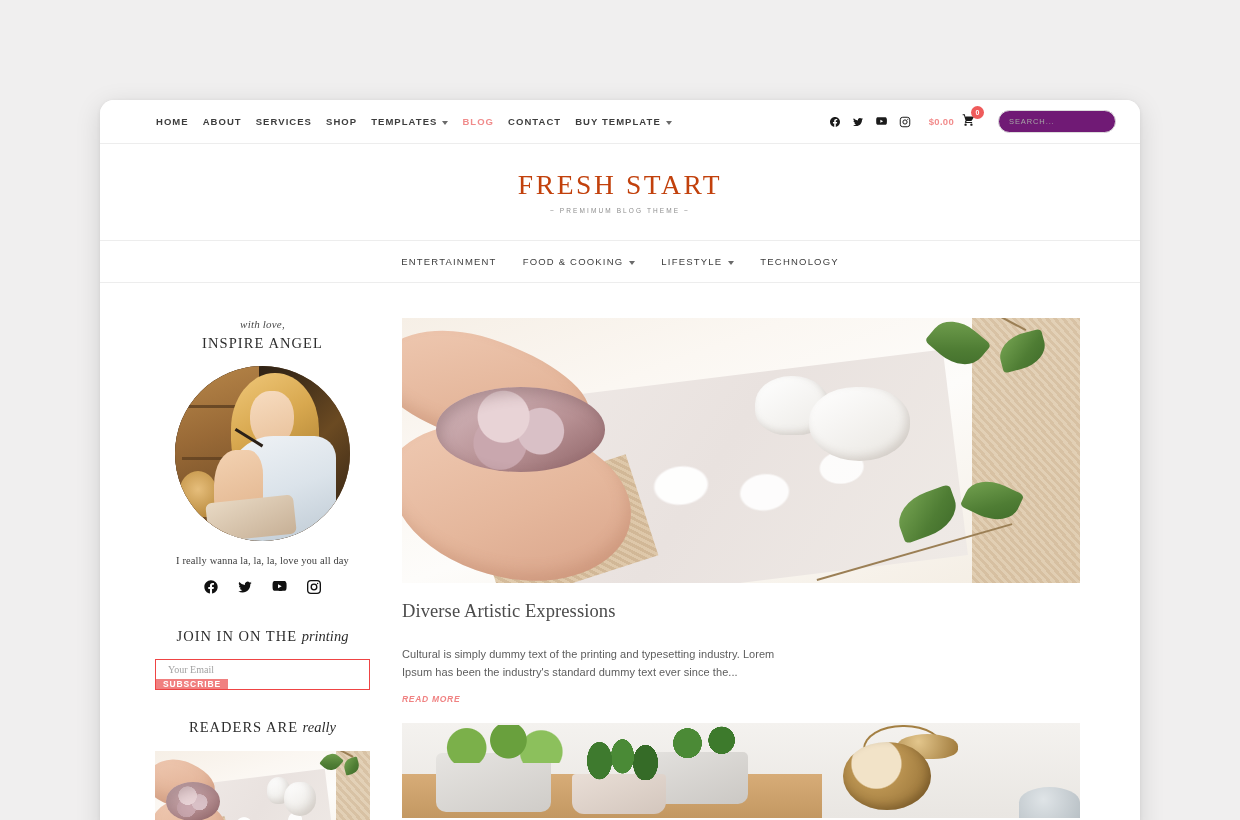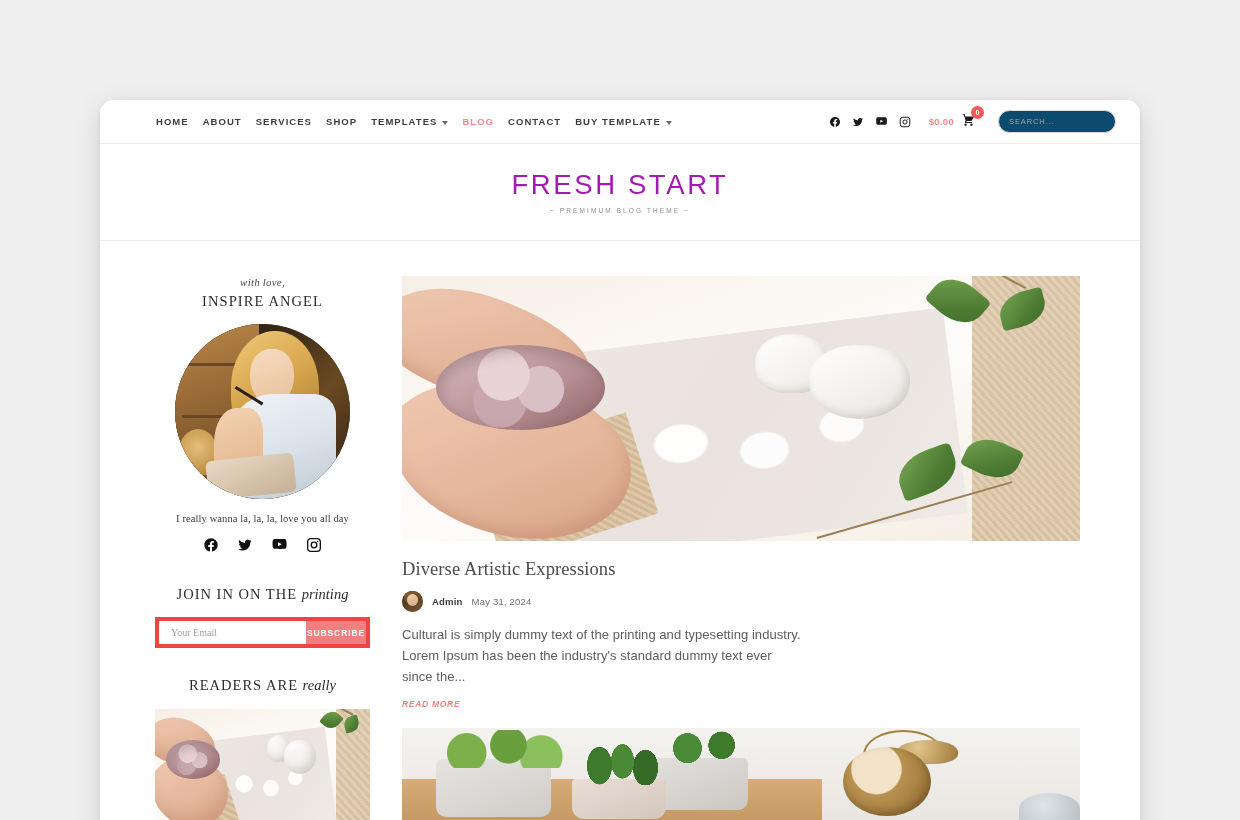--- a/index.html
+++ b/index.html
@@ -120,21 +120,21 @@
   }
 
   .searchbox {
     display: flex;
     align-items: center;
     height: 23px;
     width: 118px;
     border: 1px solid #dcdcdc;
     border-radius: 12px;
     overflow: hidden;
-    background: #0c4a6e;
+    background: #701a75;
   }
   .searchbox input {
     flex: 1;
     border: 0;
     outline: none;
     height: 100%;
     padding: 0 10px;
     font-size: 7.5px;
     letter-spacing: .9px;
     color: #9a9a9a;
@@ -147,24 +147,24 @@
   .logoband {
     height: 97px;
     display: flex;
     flex-direction: column;
     align-items: center;
     justify-content: center;
     border-bottom: 1px solid #ededed;
     background: #fff;
   }
   .logo-title {
-    font-family: Liberation Sans, sans-serif;
+    font-family: Liberation Serif, serif;
     font-size: 27.5px;
     letter-spacing: 2.6px;
-    color: #a21caf;
+    color: #c2410c;
     font-weight: 400;
     line-height: 1.1;
   }
   .logo-sub {
     margin-top: 6px;
     font-size: 6.5px;
     letter-spacing: 2.1px;
     color: #8e8e8e;
     font-family: "Liberation Sans", sans-serif;
   }
@@ -260,21 +260,22 @@
   .widget-title em {
     font-style: italic;
     letter-spacing: 0;
   }
 
   .subscribe-form {
     margin-top: 14px;
     display: flex;
     width: 215px;
     height: 31px;
-    border: 4px solid #ef4444;
+    border: 1px solid #ef4444;
+    flex-direction: column;
   }
   .subscribe-form input {
     flex: 1;
     border: 0;
     outline: none;
     padding: 0 12px;
     font-family: "Liberation Serif", serif;
     font-size: 10px;
     color: #9b9b9b;
     background: #fff;
@@ -343,22 +344,22 @@
     font-weight: 700;
     letter-spacing: .2px;
   }
   .meta-date {
     font-size: 9.5px;
     color: #6f6f6f;
     letter-spacing: .2px;
   }
 
   .post-excerpt {
-    margin-top: 12px;
-    font-size: 13px;
+    margin-top: 24px;
+    font-size: 11px;
     line-height: 1.62;
     color: #5d5d5d;
     max-width: 400px;
     letter-spacing: .05px;
   }
 
   .read-more {
     display: inline-block;
     margin-top: 12px;
     font-size: 8.5px;
@@ -593,20 +594,36 @@
         </div>
 
       </div>
     </div>
 
     <div class="logoband">
       <div class="logo-title">FRESH START</div>
       <div class="logo-sub">~ PREMIMUM BLOG THEME ~</div>
     </div>
 
+    <nav class="catnav">
+      <a href="#">
+          <span>ENTERTAINMENT</span>
+        </a>
+      <a href="#">
+          <span>FOOD &amp; COOKING</span>
+          <i class="caret"></i>
+        </a>
+      <a href="#">
+          <span>LIFESTYLE</span>
+          <i class="caret"></i>
+        </a>
+      <a href="#">
+          <span>TECHNOLOGY</span>
+        </a>
+    </nav>
 
     <div class="content">
 
       <aside class="sidebar">
 
         <div class="with-love">with love,</div>
         <div class="author-name">INSPIRE ANGEL</div>
 
         <div class="avatar-big">
           <div class="art-woman">
@@ -702,30 +719,20 @@
               <div class="stem2"></div>
               <div class="ivy iv1"></div>
               <div class="ivy iv2"></div>
               <div class="ivy iv3"></div>
               <div class="ivy iv4"></div>
             </div>
           </div>
 
           <h2 class="post-title">Diverse Artistic Expressions</h2>
 
-          <div class="post-meta">
-            <span class="meta-avatar">
-              <span class="art-meta">
-                <span class="mh"></span>
-                  <span class="mf"></span>
-              </span>
-            </span>
-            <span class="meta-author">Admin</span>
-            <span class="meta-date">May 31, 2024</span>
-          </div>
 
           <p class="post-excerpt">Cultural  is simply dummy text of the printing and typesetting industry. Lorem Ipsum has been the industry's standard dummy text ever since the...</p>
 
           <a href="#" class="read-more">READ MORE</a>
         </article>
 
         <article>
           <div class="post-image-2">
             <div class="art-plants">
               <div class="wall"></div>

